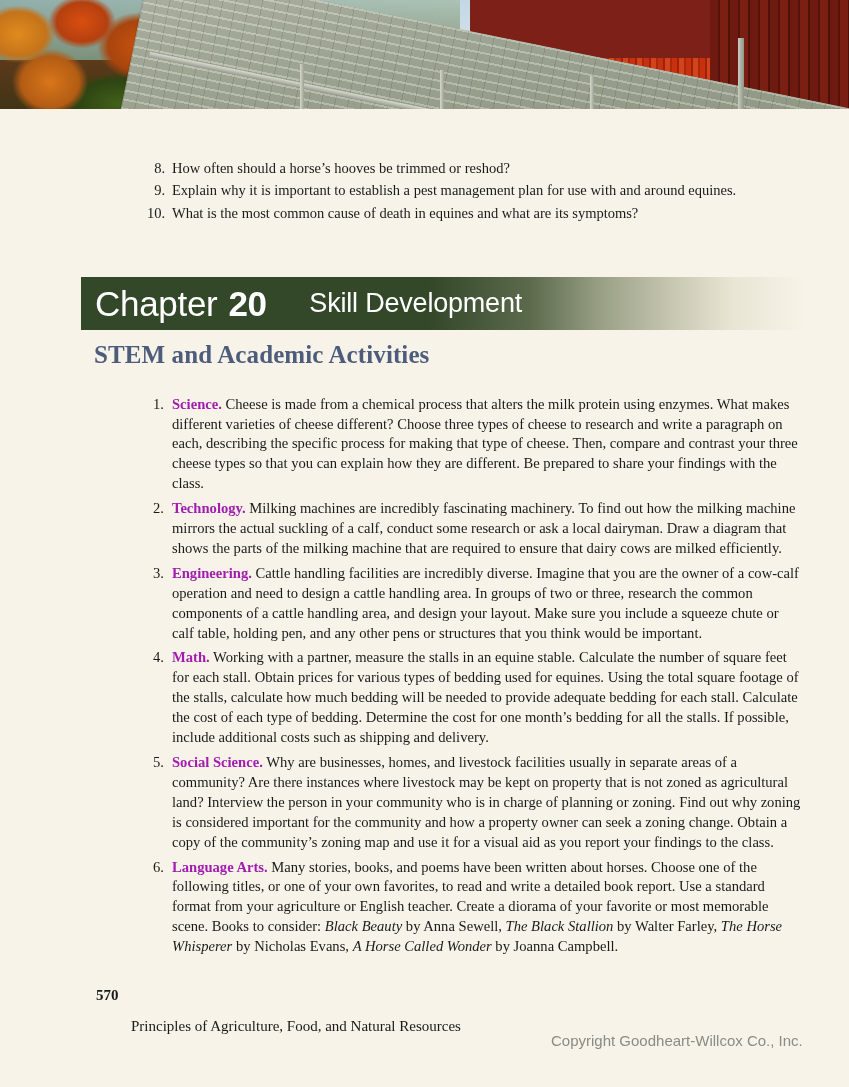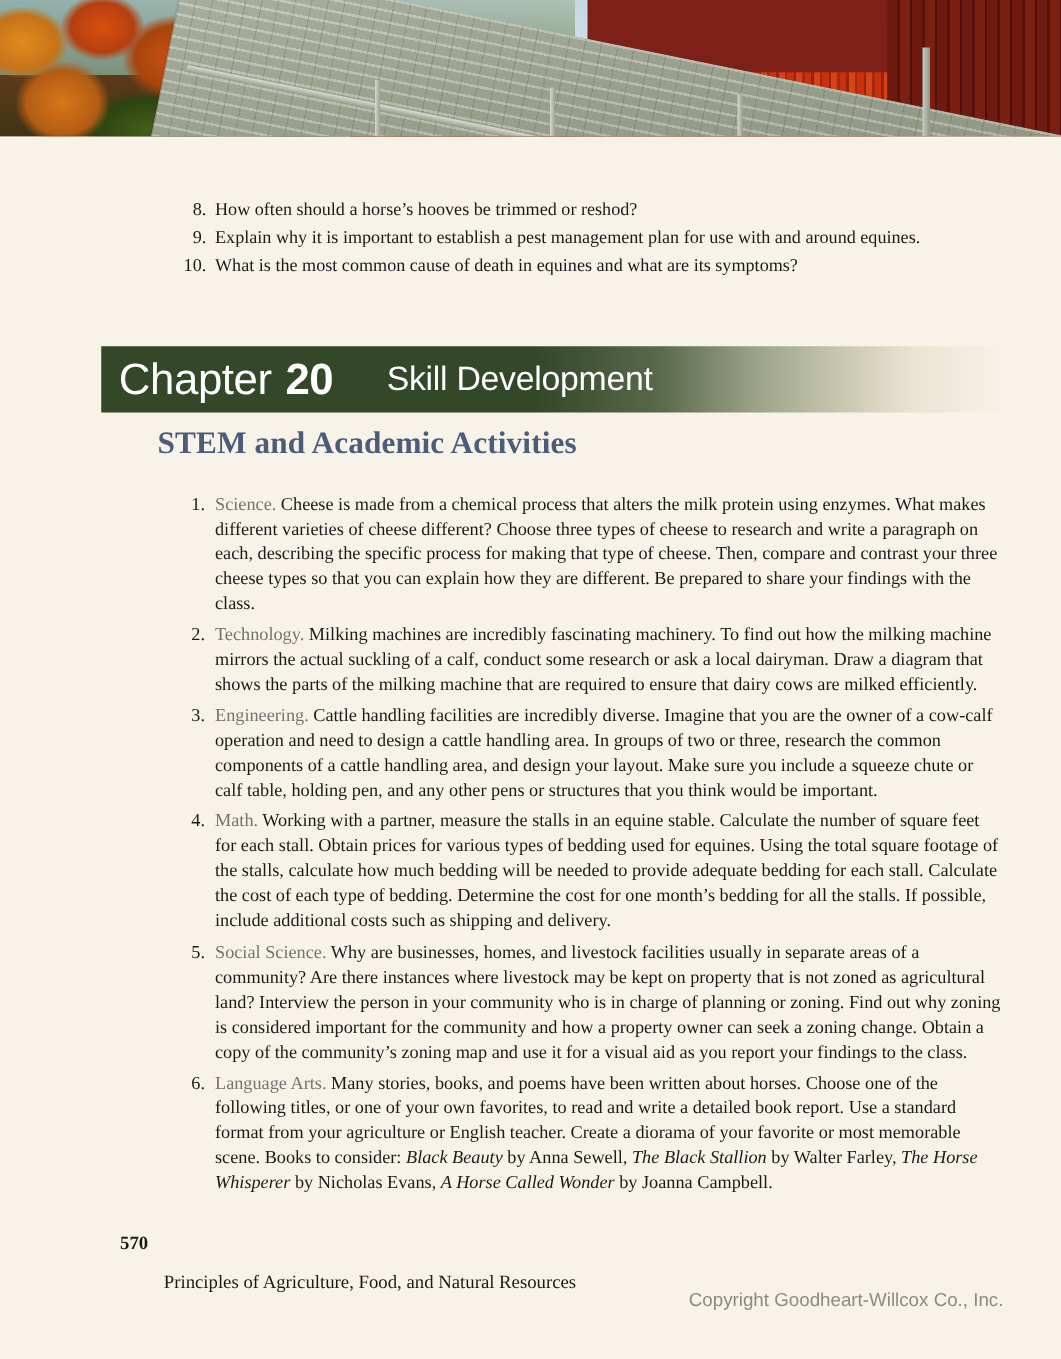--- a/index.html
+++ b/index.html
@@ -154,21 +154,20 @@
 
   
   .section-heading {
     position: absolute;
     left: 94px; top: 341px;
     font-family: "Liberation Serif", serif;
     font-size: 25px;
     font-weight: 700;
     color: #4d5c7b;
     letter-spacing: 0.1px;
-    margin-left: 32px;
   }
 
   
   .alist {
     position: absolute;
     left: 99px; top: 380px;
     width: 662px;
     font-size: 14.6px;
     line-height: 1.365;
     text-align: left;
@@ -178,22 +177,22 @@
     margin-bottom: 5px;
   }
   .anum {
     width: 25px;
     flex: 0 0 25px;
     text-align: right;
     padding-right: 8px;
   }
   .abody { flex: 1 1 auto; }
   .alabel {
-    font-weight: 400;
-    color: #737373;
+    font-weight: 700;
+    color: #a21caf;
   }
   .ital { font-style: italic; }
 
   
   .footer {
     position: absolute;
     left: 0; top: 987px;
     width: 849px;
     height: 24px;
   }

